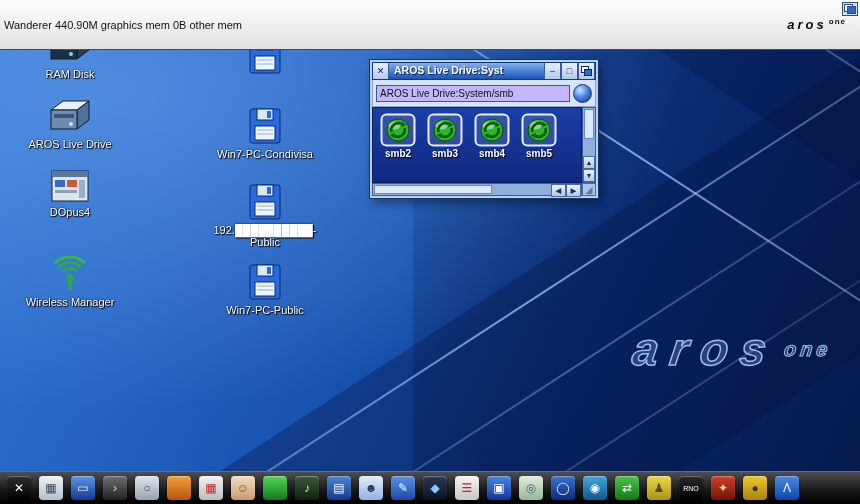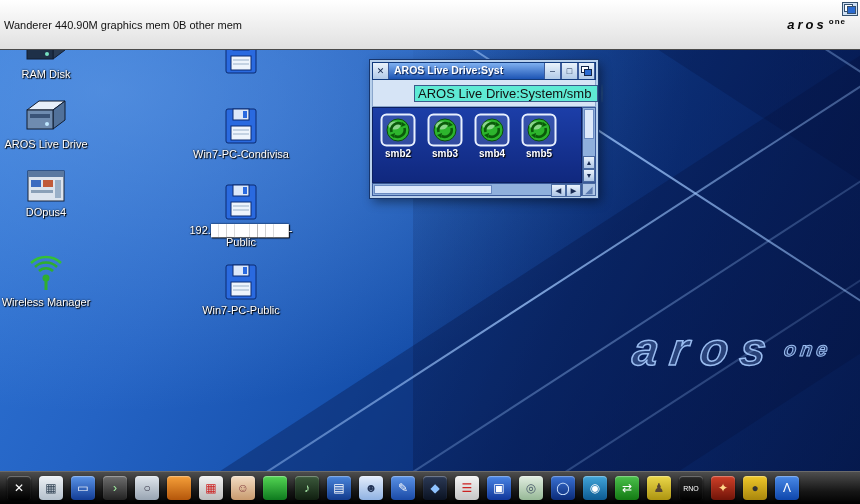--- a/index.html
+++ b/index.html
@@ -33,43 +33,43 @@
   .mlogo i{font-style:italic;font-weight:bold;letter-spacing:3px;font-size:13px;}
   .mlogo b{font-size:8px;margin-left:2px;vertical-align:super;letter-spacing:1px;}
   .mgadget{position:absolute;right:2px;top:2px;width:14px;height:12px;background:#cfe0f4;border:1px solid #34506e;}
   .mgadget .g1{position:absolute;left:1px;top:1px;width:7px;height:6px;background:#ffffff;border:1px solid #34506e;}
   .mgadget .g2{position:absolute;right:1px;bottom:1px;width:7px;height:6px;background:#2a6ad0;border:1px solid #34506e;}
   
   .clock{position:absolute;top:27px;right:3px;z-index:30;background:#060606;color:#ff3828;
     font-family:"DejaVu Sans Mono",monospace;font-size:11px;font-weight:bold;letter-spacing:1px;
     padding:1px 20px;border:1px solid #888;box-shadow:inset 0 0 4px #400,1px 1px 2px rgba(0,0,0,.5);}
   
-  .dicon{position:absolute;width:92px;text-align:center;cursor:pointer;z-index:10;}
+  .dicon{position:absolute;width:92px;text-align:center;cursor:pointer;z-index:10;margin-left:24px;}
   .dicon svg{display:block;margin:0 auto;}
   .dlabel{margin-top:2px;color:#ffffff;font-size:11px;line-height:12px;
     text-shadow:1px 1px 1px #000,0 0 2px #000;word-wrap:break-word;}
   .col-shares{width:118px;}
   
   .win{position:absolute;left:370px;top:60px;width:224px;z-index:20;background:#b8d0ec;
     padding:2px;box-shadow:0 0 0 1px #17366e,3px 4px 10px rgba(0,0,0,.45);}
   .titlebar{height:16px;display:flex;align-items:stretch;
     background:linear-gradient(#7fb0f0,#1c54b4);border:1px solid #123a7c;}
   .gadget{width:15px;display:flex;align-items:center;justify-content:center;
     background:linear-gradient(#eaf2fc,#b2cae8);border-left:1px solid #3a5a9a;border-right:1px solid #3a5a9a;
     color:#12254a;font-size:9px;cursor:pointer;}
   .gadget.close{border-left:none;}
   .title{flex:1;color:#ffffff;font-size:10.5px;font-weight:bold;padding:1px 4px 0 5px;
     white-space:nowrap;overflow:hidden;text-shadow:1px 1px 1px #0a2050;}
   .depth{position:relative;}
   .depth .dsq{position:absolute;width:6px;height:5px;border:1px solid #12254a;}
   .depth .a{left:2px;top:3px;background:#fff;}
   .depth .b{right:2px;bottom:3px;background:#2a6ad0;}
   .pathrow{height:22px;background:#d6e4f6;display:flex;align-items:center;gap:3px;padding:2px 3px;border:1px solid #8aa6cc;border-top:none;}
-  .path{flex:1;height:15px;font-size:13px;font-family:"Liberation Sans",sans-serif;
-    border:1px solid #3a5a8a;background:#5eead4;padding:0 3px;color:#111;margin-left:38px;}
+  .path{flex:1;height:15px;font-size:10px;font-family:"Liberation Sans",sans-serif;
+    border:1px solid #3a5a8a;background:#c4b5fd;padding:0 3px;color:#111;}
   .orb{width:17px;height:17px;border-radius:50%;cursor:pointer;border:1px solid #1a3a6a;
     background:radial-gradient(circle at 35% 30%,#cfe4ff,#4a86e8 45%,#0c2e86);}
   .win-grid{display:grid;grid-template-columns:1fr 14px;grid-template-rows:76px 13px;font-weight:bold;}
   .content{position:relative;background:linear-gradient(#1c3ea8,#10287e);
     display:flex;gap:5px;padding:5px 4px;border:1px solid #0c2060;}
   .smb{width:42px;display:flex;flex-direction:column;align-items:center;cursor:pointer;}
   .smb-label{color:#fff;font-size:10px;margin-top:1px;text-shadow:1px 1px 1px #000;}
   .vscroll{display:flex;flex-direction:column;background:#8fb0dc;border:1px solid #3a5a9a;}
   .vtrack{flex:1;position:relative;}
   .vthumb{position:absolute;left:1px;right:1px;top:1px;height:58%;background:#dce9fb;border:1px solid #6a8ac0;}

